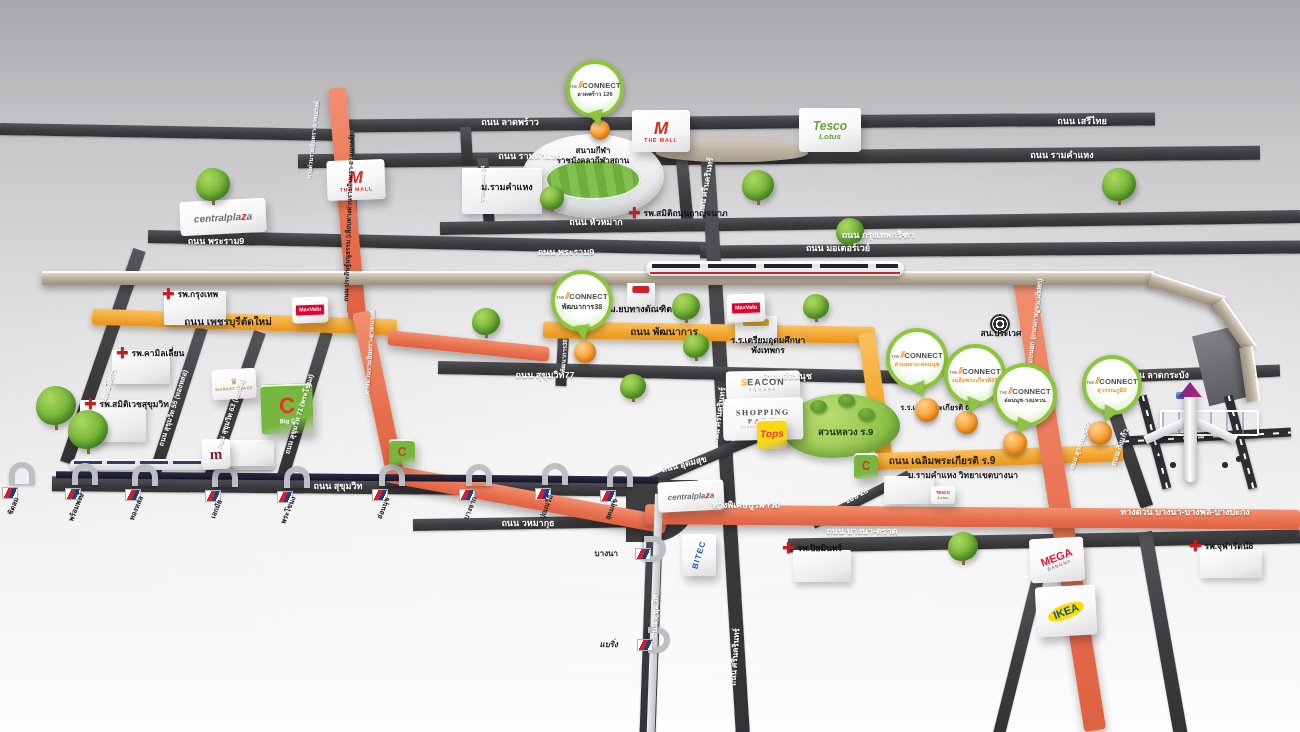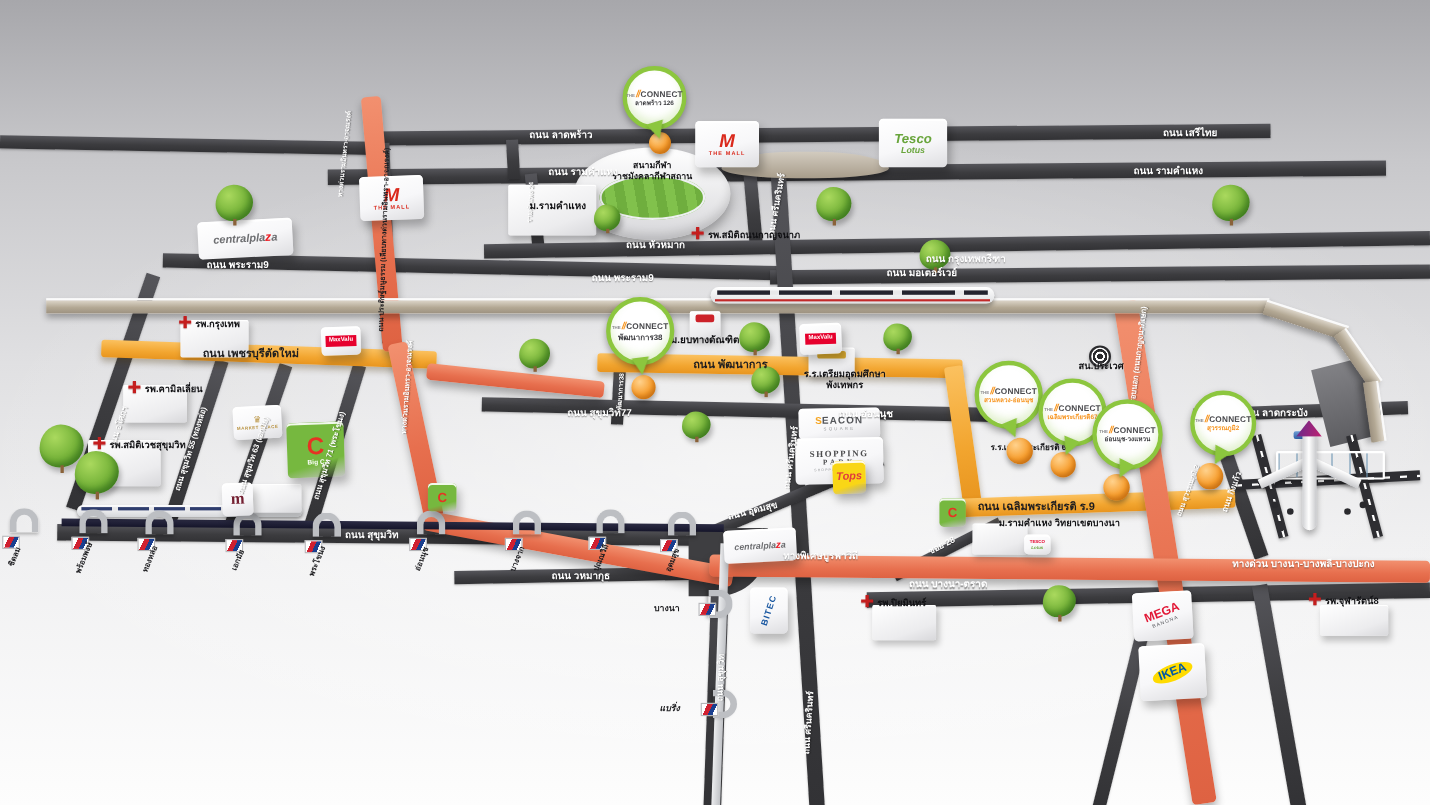--- a/index.html
+++ b/index.html
@@ -86,20 +86,26 @@
 
   <div id="stadium">
     <div class="stad-ring"></div>
     <div class="stad-field"></div>
     <div class="stad-label">
       <div>สนามกีฬา</div>
       <div>ราชมังคลากีฬาสถาน</div>
     </div>
   </div>
 
+  <div id="park">
+    <div class="tuft" style="left:28px;top:6px"></div>
+    <div class="tuft" style="left:56px;top:0px"></div>
+    <div class="tuft" style="left:76px;top:14px"></div>
+    <div class="park-label">สวนหลวง ร.9</div>
+  </div>
 
   <div id="airport">
     <div class="rwy h" style="left:5px;top:52px;width:168px;height:9px;transform:rotate(-3deg)"></div>
     <div class="rwy vv" style="left:32px;top:14px;width:9px;height:96px;transform:rotate(-15deg)"></div>
     <div class="rwy vv" style="left:118px;top:14px;width:9px;height:96px;transform:rotate(-15deg)"></div>
     <div id="terminal"></div>
     <div class="tailfin"></div>
     <div class="fuse"></div>
     <div class="wing wingL"></div>
     <div class="wing wingR"></div>

